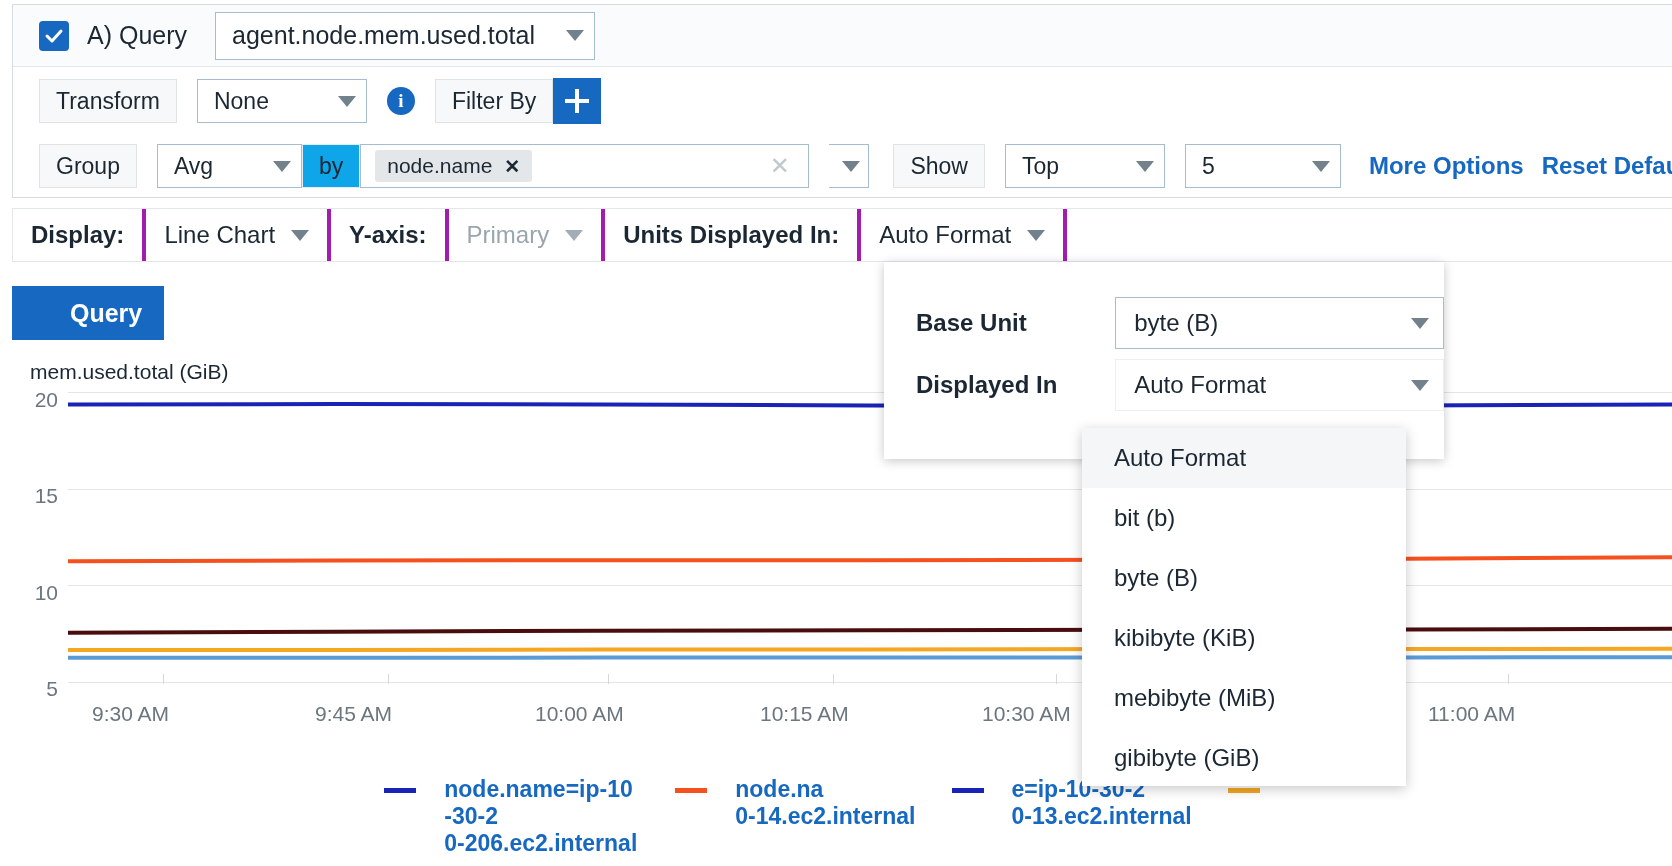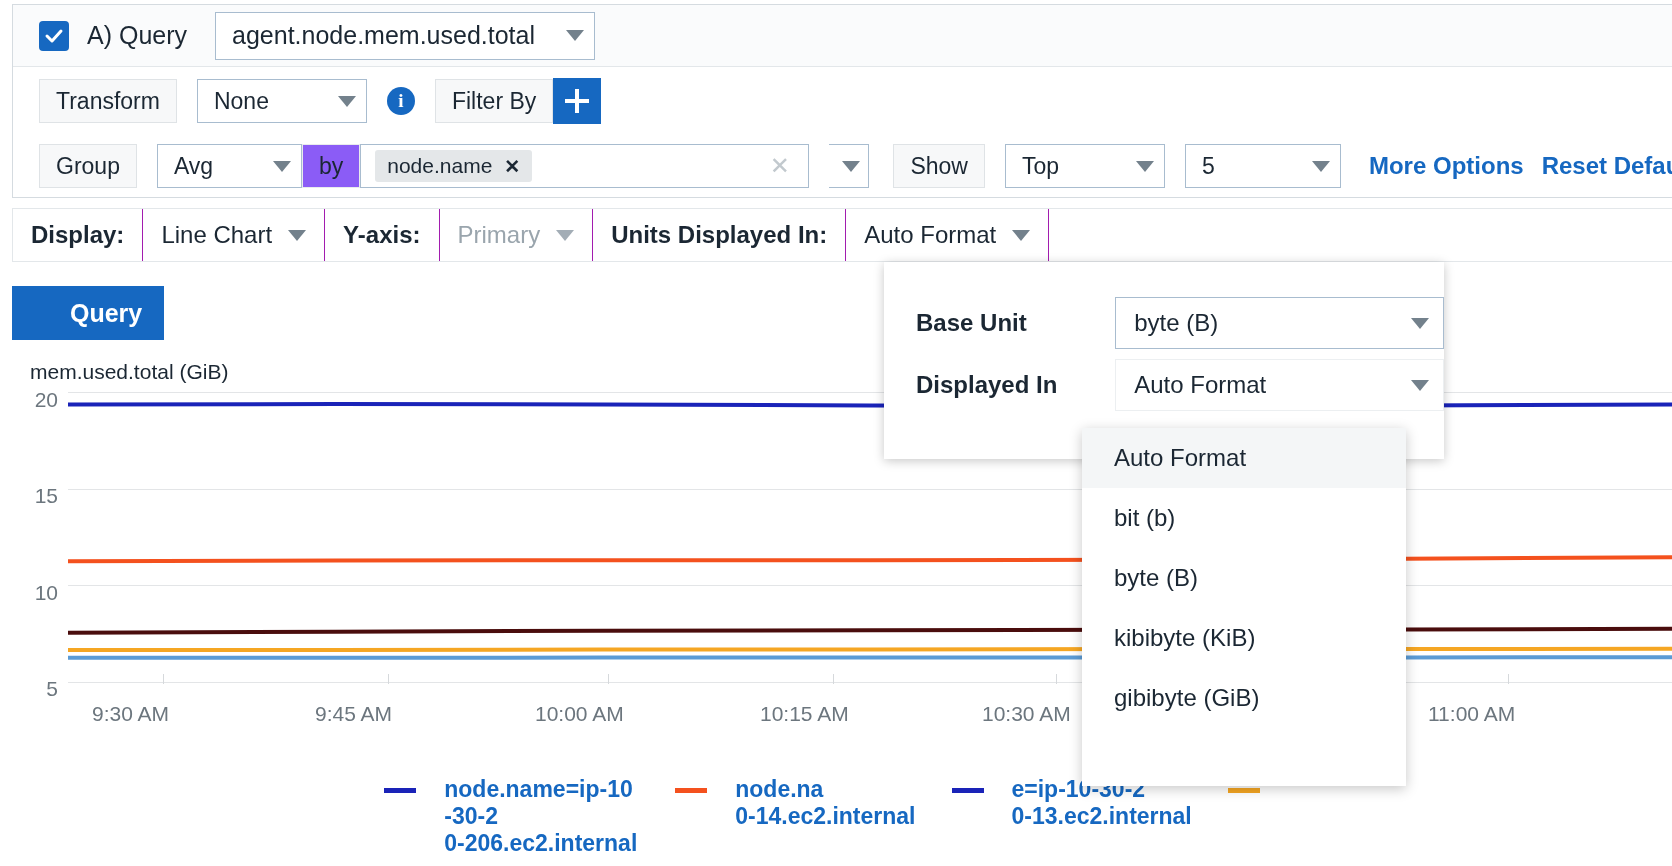--- a/index.html
+++ b/index.html
@@ -211,21 +211,21 @@
     background: #ffffff;
     display: flex;
     align-items: stretch;
   }
   .dcell {
     display: flex;
     align-items: center;
     padding: 0 18px;
     font-size: 24px;
     color: #1b2733;
-    border-right: 1px solid #a21caf;
+    border-right: 4px solid #a21caf;
     white-space: nowrap;
     box-sizing: border-box;
   }
   .dcell.bold { font-weight: bold; }
   .dcell.sel-cell { cursor: pointer; gap: 16px; }
   .dcell.disabled { color: #9aa5ad; cursor: default; }
 
   
   .add-query {
     position: absolute;
@@ -432,21 +432,21 @@
     </div>
 
     <div class="qrow qrow-3">
       <div class="btn-flat">Group</div>
       <div class="sel" style="width:152px">
         <span>Avg</span>
         <span class="caret">
             <i class="caret-glyph"></i>
           </span>
       </div>
-      <div class="btn-flat btn-white" style="border:none;background:#8b5cf6;border:1px solid #e8ebed;text-align:center;">by</div>
+      <div class="btn-flat btn-white" style="border:none;background:#0ea5e9;border:1px solid #e8ebed;text-align:center;">by</div>
       <div class="chip-field">
         <span class="chip">
           <span>node.name</span>
           <span class="x">✕</span>
         </span>
         <span class="chip-clear">✕</span>
       </div>
       <div class="sel" style="width:42px;padding:0 8px;justify-content:center;border-left:none;">
         <span class="caret" style="padding-left:0">
             <i class="caret-glyph"></i>
@@ -576,16 +576,17 @@
           </span>
       </div>
     </div>
   </div>
 
   <div class="dropdown" id="dropdown">
       <div class="dd-item active">Auto Format</div>
       <div class="dd-item">bit (b)</div>
       <div class="dd-item">byte (B)</div>
       <div class="dd-item">kibibyte (KiB)</div>
+      <div class="dd-item">mebibyte (MiB)</div>
       <div class="dd-item">gibibyte (GiB)</div>
     </div>
 
 </div>
 
 </body></html>

